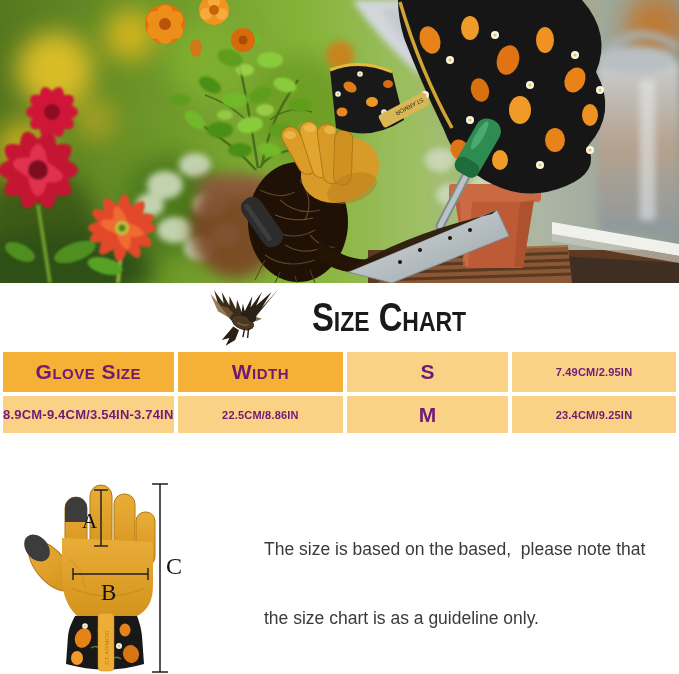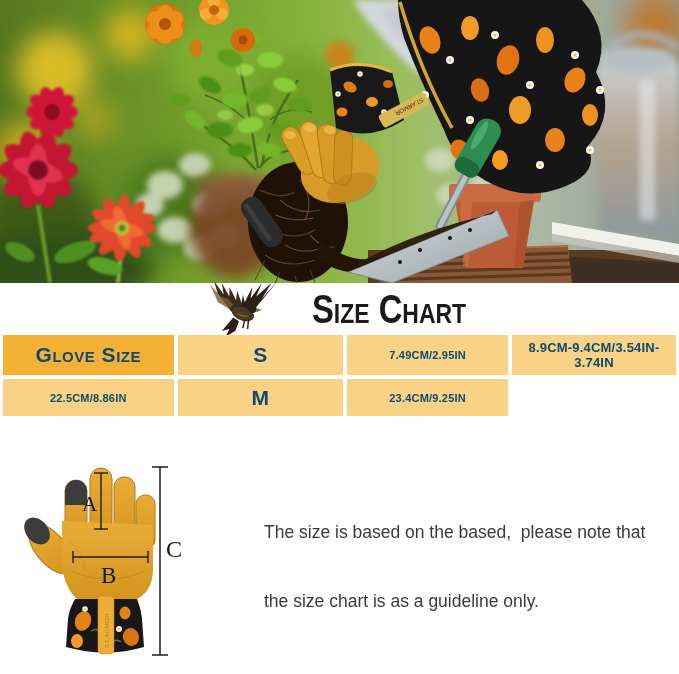--- a/index.html
+++ b/index.html
@@ -1,29 +1,29 @@
 <!DOCTYPE html>
 <html style="--title-color: #1A1A1A; --table-header-bg: #F4B135; --table-row-bg: #F9D286; --note-heading: #C96A2A;"><head>
 <meta charset="utf-8">
 <style>
   html,body{margin:0;padding:0;background:#ffffff;}
   .canvas{position:relative;width:679px;height:674px;background:#fff;overflow:hidden;
           font-family:"Liberation Sans",sans-serif;}
   
   .photo{display:block;width:679px;height:283px;}
   
-  .title-row{height:52px;display:flex;align-items:center;justify-content:center;gap:12px;}
+  .title-row{height:69px;display:flex;align-items:center;justify-content:center;gap:12px;}
   .eagle{width:88px;height:60px;margin-top:-4px;}
   .page-title{margin:0;font-size:40px;font-weight:bold;color:var(--title-color,#1a1a1a);
               font-variant:small-caps;letter-spacing:0px;display:inline-block;
               transform:scaleX(.82);transform-origin:center;}
   
   .tbl{margin:0 3px;display:grid;grid-template-columns:1.04fr 1.01fr .98fr 1fr;
        grid-template-rows:40px 37px 37px;gap:4px;background:#fff;}
-  .tbl > div{display:flex;align-items:center;justify-content:center;color:#0c4a6e;text-align:center;}
+  .tbl > div{display:flex;align-items:center;justify-content:center;color:#701a75;text-align:right;}
   .th{background:var(--table-header-bg,#F4B135);font-weight:bold;font-size:21px;
       font-variant:small-caps;letter-spacing:.5px;}
   .td{background:var(--table-row-bg,#F9D286);font-weight:bold;font-size:11px;letter-spacing:.2px;}
   .td.size{font-size:21px;}
   .td.small{font-size:13px;}
   
   .bottom{display:flex;margin-top:4px;}
   .glove-diagram{width:250px;height:198px;flex:0 0 250px;margin-left:8px;}
   .note{flex:1;padding:14px 10px 0 6px;}
   .note-heading{font-size:30px;font-weight:600;color:var(--note-heading,#C96A2A);
@@ -383,20 +383,21 @@
       <path d="M64,32 l6,2 -6,2.5 z" fill="#8a6a3f"></path>
       <path d="M40,42 L28,56 L36,54 L32,62 L42,56 L46,46 Z" fill="#2b2016"></path>
       <path d="M52,44 L50,53 M56,44 L55,54" stroke="#2b2016" stroke-width="1.5"></path>
       <path d="M44,38 Q50,42 56,40" stroke="#8a6a3f" stroke-width="1.5" fill="none" opacity=".8"></path>
     </svg>
     <h1 class="page-title">Size Chart</h1>
   </div>
 
   <div class="tbl">
     <div class="th">Glove Size</div>
+    <div class="th">Width</div>
 
     <div class="td size">S</div>
     <div class="td">7.49CM/2.95IN</div>
     <div class="td small">8.9CM-9.4CM/3.54IN-3.74IN</div>
     <div class="td">22.5CM/8.86IN</div>
 
     <div class="td size">M</div>
     <div class="td">23.4CM/9.25IN</div>
   </div>
 

